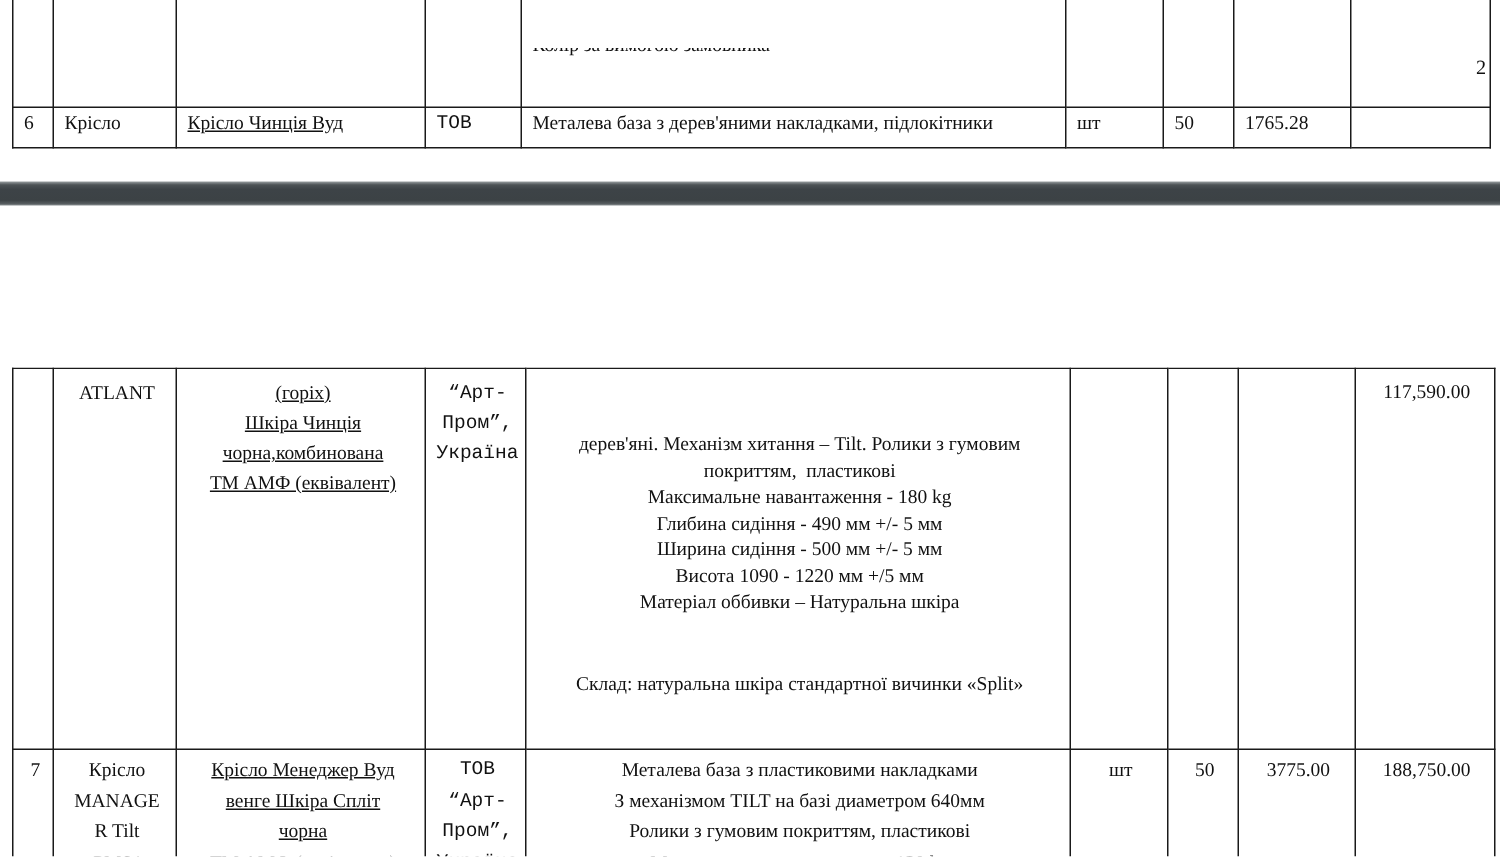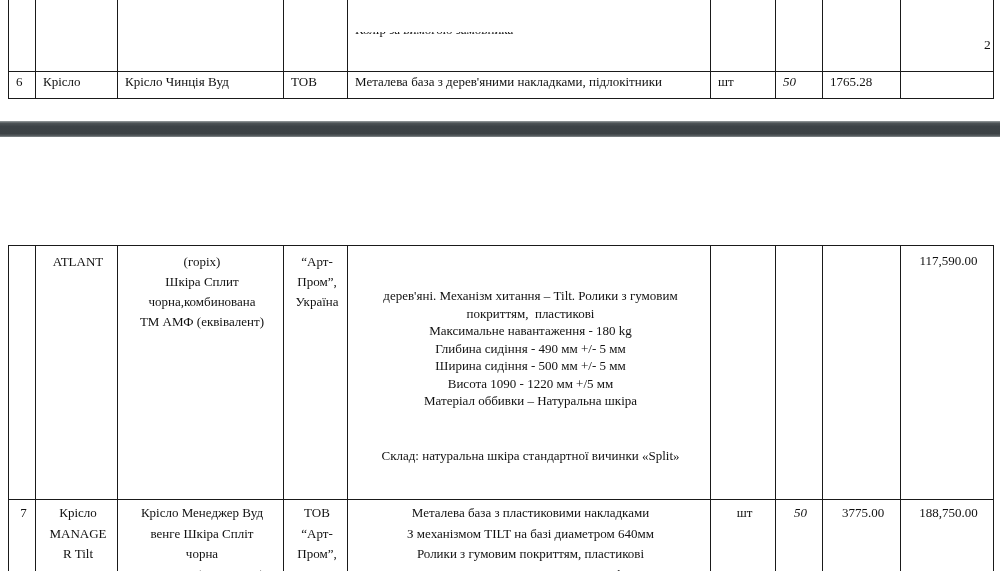--- a/index.html
+++ b/index.html
@@ -78,25 +78,25 @@
   tr.r-cont td { height: 141px; padding-top: 6px; line-height: 20px; }
   tr.r-cont td.c-desc { line-height: 17.5px; }
   tr.r-cont td.c-total { line-height: 16px; padding-top: 7px; }
   tr.r-cont td.c-desc .para2 { margin-top: 2px; font-family: Liberation Serif, serif; }
 
   
   tr.r7 td { height: 181px; padding-top: 3px; line-height: 20.5px; }
 
   td.c-num { padding-left: 7px; }
   td.c-cat { padding-left: 7px; margin-top: 44px; }
-  td.c-name { padding-left: 8px; }
-  td.c-sup { padding-left: 6px; }
+  td.c-name { padding-left: 8px; text-decoration: underline; }
+  td.c-sup { padding-left: 6px; font-family: Liberation Mono, monospace; }
   td.c-desc { padding-left: 8px; }
   td.c-unit { padding-left: 8px; }
-  td.c-qty { padding-left: 6px; font-style: italic; }
+  td.c-qty { padding-left: 6px; }
   td.c-price { padding-left: 6px; }
   td.c-total { padding-left: 7px; }
 
   .page-num {
     position: absolute;
     left: 984px;
     top: 37px;
     font-size: 13.5px;
     line-height: 15px;
     color: #111111;
@@ -163,21 +163,21 @@
           <col style="width:65px">
         <col style="width:47px">
           <col style="width:78px">
           <col style="width:93px">
       </colgroup>
       <tbody>
           <tr class="r-cont">
         <td class="c-num"></td>
         <td class="c-cat">ATLANT</td>
         <td class="c-name">(горіх)
-Шкіра Сплит
+Шкіра Чинція
 чорна,комбинована
 ТМ АМФ (еквівалент)</td>
         <td class="c-sup">“Арт-
 Пром”,
 Україна</td>
         <td class="c-desc">
           <div class="para1">дерев'яні. Механізм хитання – Tilt. Ролики з гумовим
 покриттям,  пластикові
 Максимальне навантаження - 180 kg
 Глибина сидіння - 490 мм +/- 5 мм

